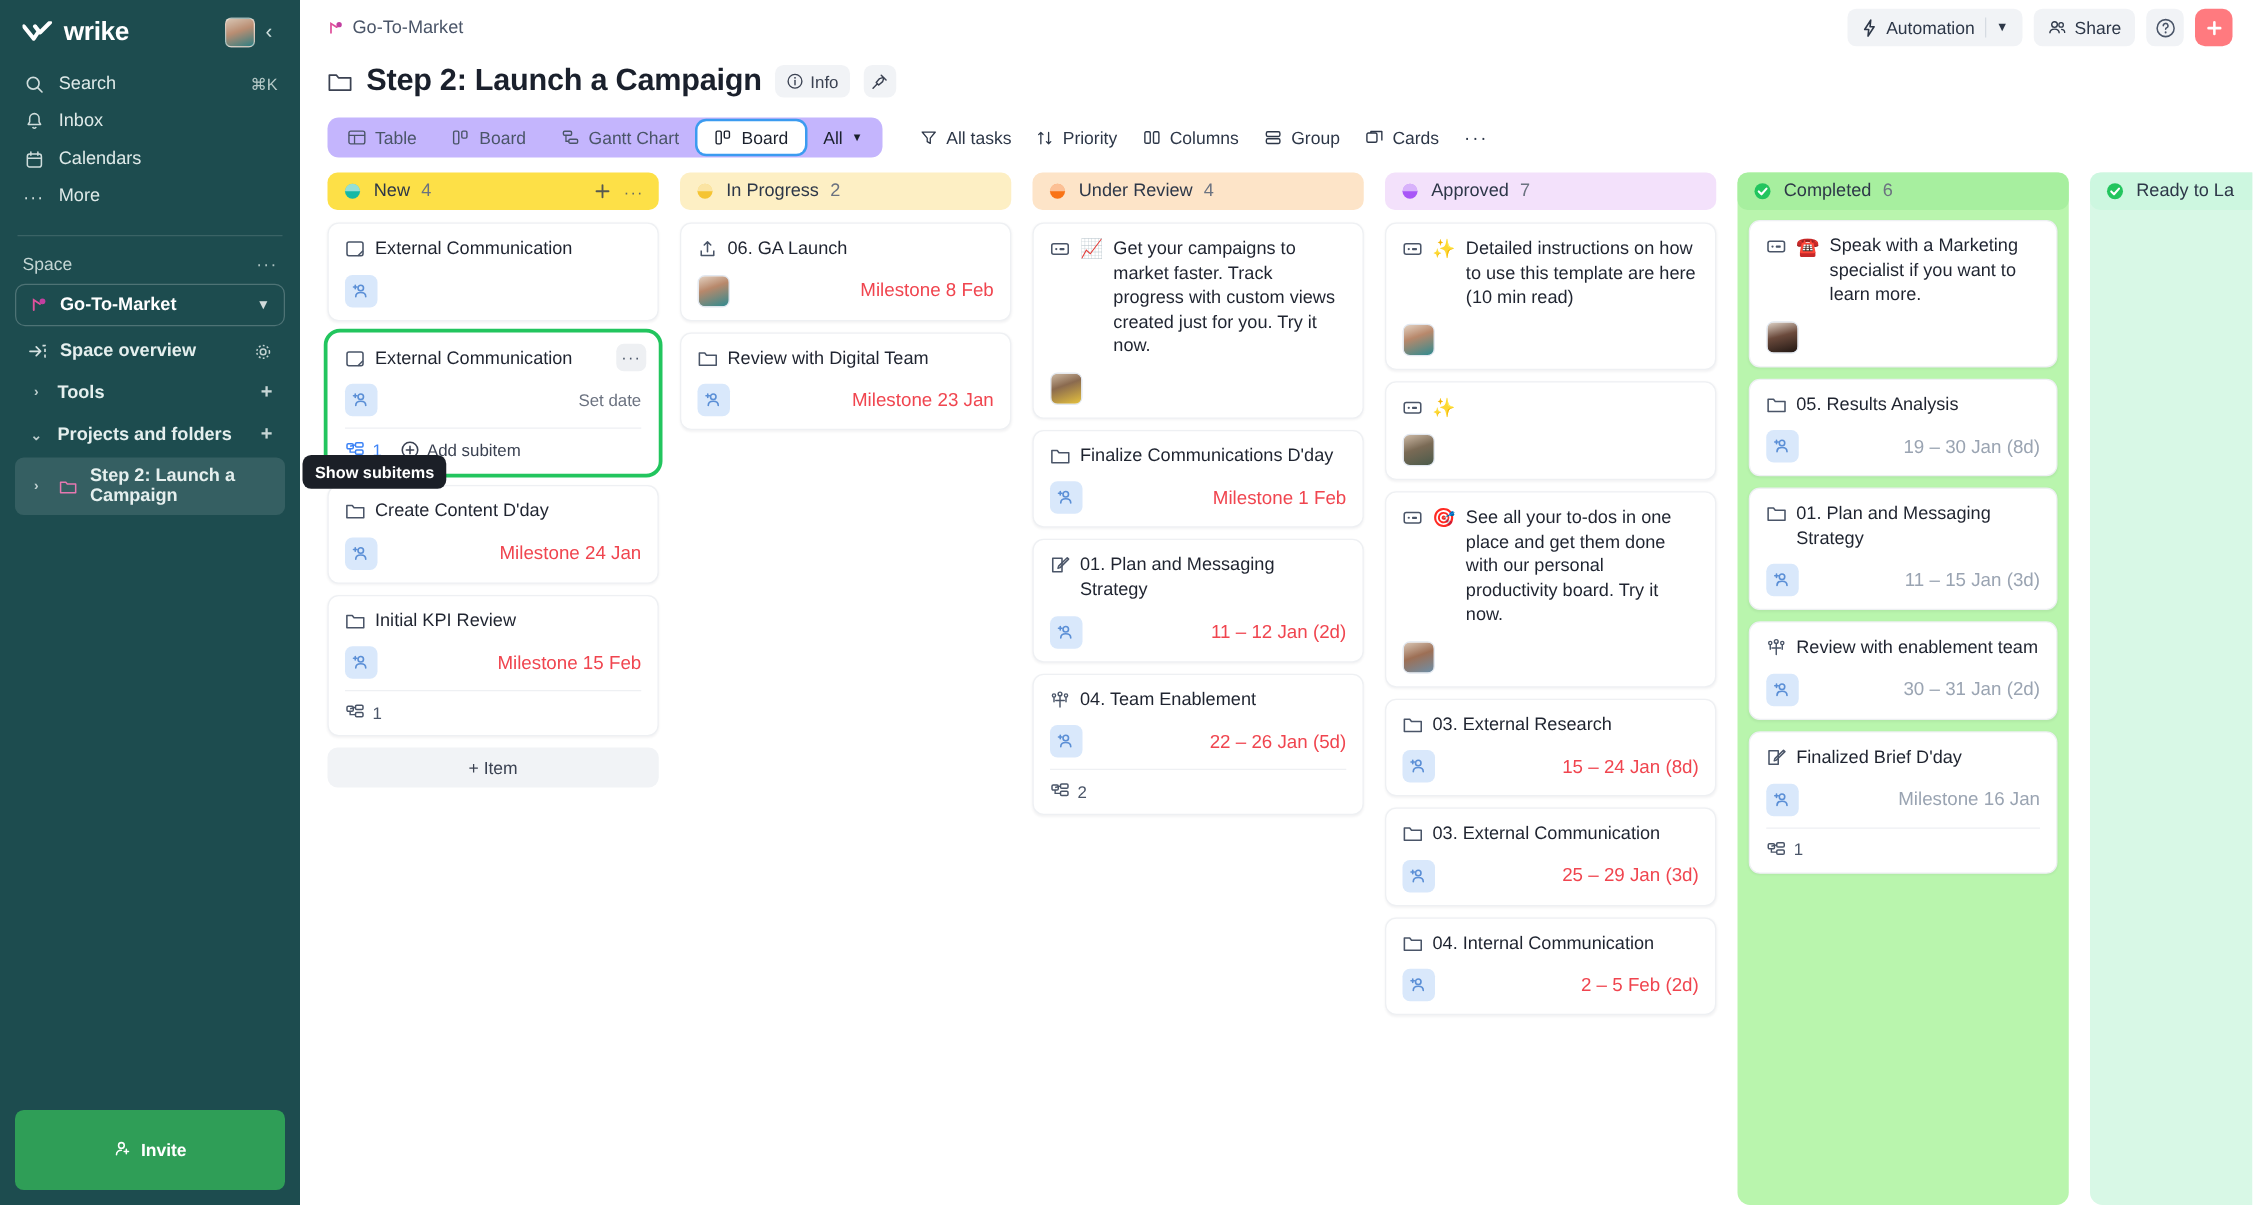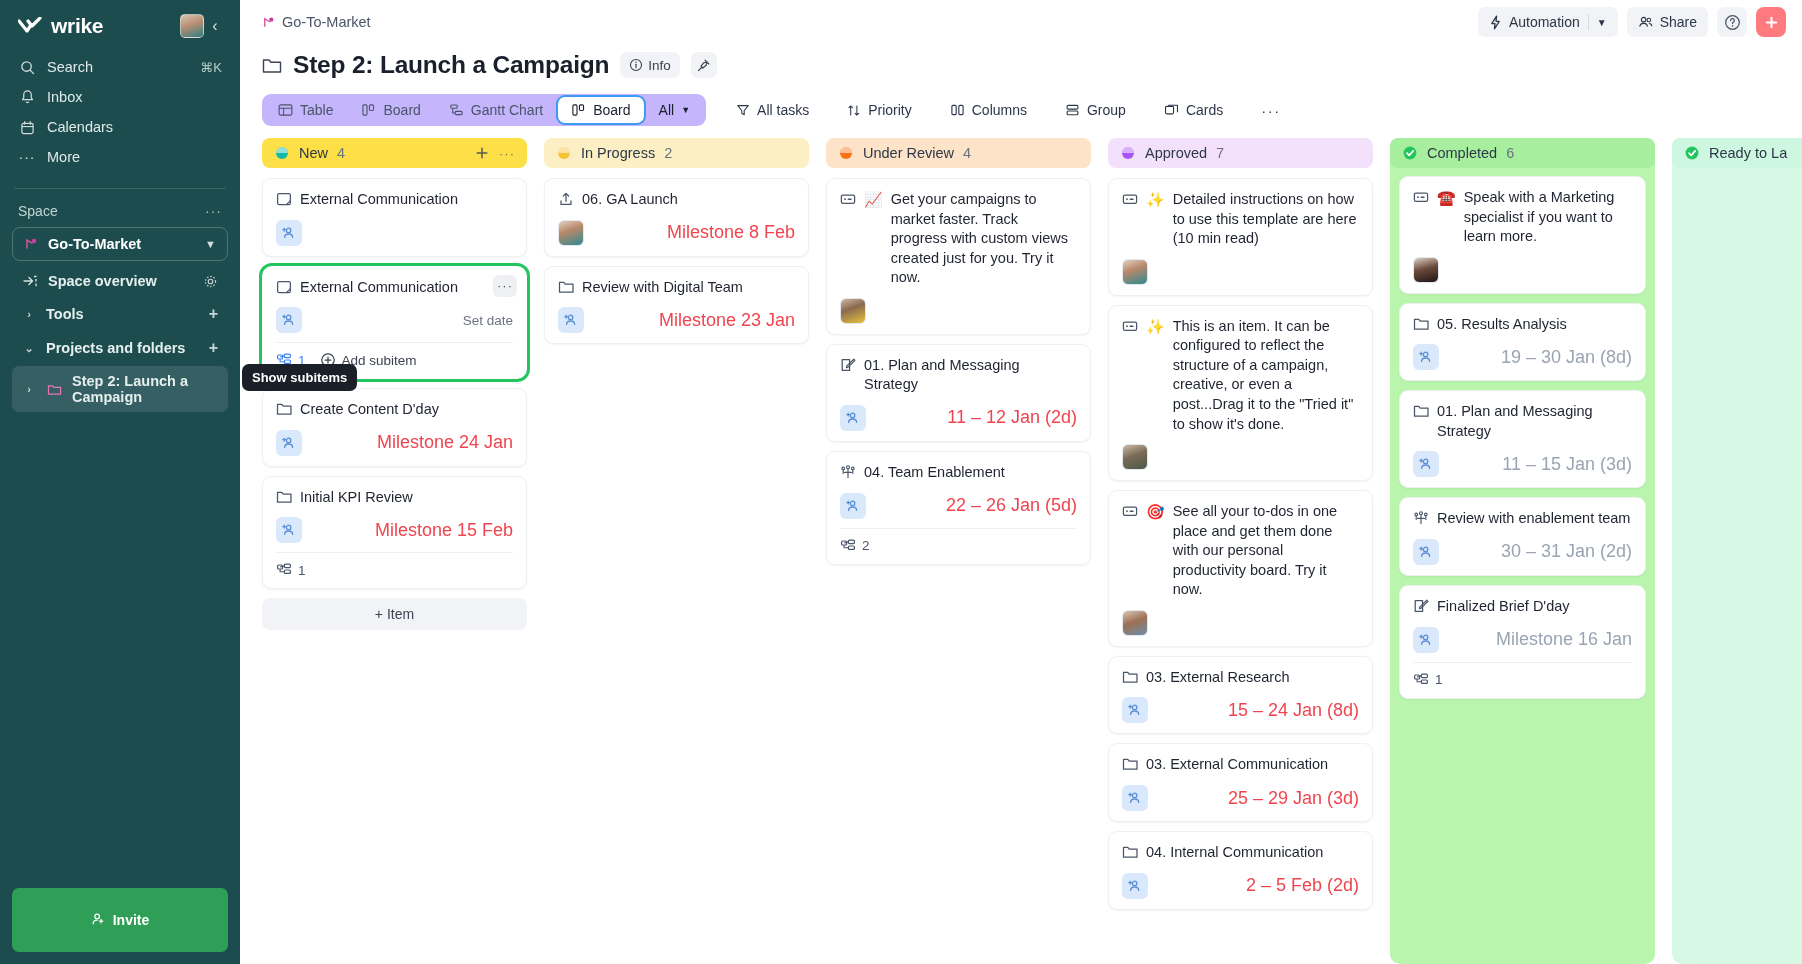--- a/index.html
+++ b/index.html
@@ -101,21 +101,21 @@
     display:flex; align-items:center; justify-content:center; cursor:pointer; }
 
   .viewbar { display:flex; align-items:center; gap:4px; padding: 10px 22px 8px 22px; }
   .view-tabs { display:flex; align-items:center; background:#c4b5fd; border-radius:9px; padding:3px; gap:2px;}
   .vtab {
     display:flex; align-items:center; gap:7px; padding: 5px 13px; border-radius:7px;
     font-size:14px; color:#4a5568; cursor:pointer; white-space:nowrap;
   }
   .vtab.active { background:#fff; color:#1a202c; box-shadow:0 0 0 2px #3b9bf0; font-weight:normal;}
   .vtab.all { color:#1a202c; }
-  .tool-group { display:flex; align-items:center; gap:18px; margin-left:16px; }
+  .tool-group { display:flex; align-items:center; gap:0; margin-left:16px; }
   .tool-btn {
     display:flex; align-items:center; gap:7px; padding:6px 10px; border-radius:7px;
     font-size:14px; color:#2d3748; cursor:pointer; white-space:nowrap;
   }
 
   
   .board { flex:1; display:flex; gap:17px; padding: 4px 0 0 22px; overflow:hidden; background:#fff;}
   .col { width: 265px; flex:0 0 265px; display:flex; flex-direction:column; border-radius:10px; }
   .col.tinted { padding-bottom: 8px; }
   .col-head {
@@ -142,21 +142,21 @@
   .card-title { display:flex; gap:8px; font-size:14.5px; color:#1f2430; line-height:1.35; }
   .card-title .ic { flex:0 0 auto; margin-top:1px; }
   .card-row2 { display:flex; align-items:center; margin-top:10px; min-height:26px;}
   .assign {
     width:26px; height:26px; border-radius:6px; background:#d9e8fb;
     display:flex; align-items:center; justify-content:center; color:#5b8fd6;
   }
   .ava {
     width:26px; height:26px; border-radius:6px; overflow:hidden; border:1px solid #e2e8f0;
   }
-  .date { margin-left:auto; font-size:18px; color:#f0454f; }
+  .date { margin-left:auto; font-size:15px; color:#f0454f; }
   .date.grey { color:#9aa4b2; }
   .set-date { margin-left:auto; font-size:13.5px; color:#6b7280; }
   .card-foot {
     margin-top:9px; padding-top:9px; border-top:1px solid #eef0f3;
     display:flex; align-items:center; gap:14px; font-size:13.5px; color:#4a5568;
   }
   .sub-count { display:flex; align-items:center; gap:6px; color:#4a5568;}
   .sub-count.blue { color:#3b82f6; }
   .add-sub { display:flex; align-items:center; gap:6px; color:#3b4252; cursor:pointer;}
   .card-menu {
@@ -664,20 +664,40 @@
                 <span>Get your campaigns to market faster. Track progress with custom views created just for you. Try it now.</span>
               </div>
               <div class="card-row2">
                 <span class="ava" style="background:linear-gradient(160deg,#cdb9a3 0%,#8a6a4f 40%,#e6c23d 100%)"></span>
               </div>
             </div>
             <div class="card">
               <div class="card-title">
                 <span class="ic">
                   <svg width="16" height="16" viewBox="0 0 16 16">
+                    <path d="M1.5 13.2 L1.5 3.4 L5.8 3.4 L7.2 5.2 L15 5.2 L15 13.2 Z" stroke="#4a5568" stroke-width="1.25" fill="none" stroke-linejoin="round"></path>
+                  </svg>
+                </span>
+                <span>Finalize Communications D'day</span>
+              </div>
+              <div class="card-row2">
+                <span class="assign">
+                  <svg width="16" height="16" viewBox="0 0 16 16">
+                    <circle cx="7.6" cy="5.4" r="2.2" stroke="#5b8fd6" stroke-width="1.3" fill="none"></circle>
+                    <path d="M3.6 12.4c0-2.2 1.8-3.4 4-3.4s4 1.2 4 3.4" stroke="#5b8fd6" stroke-width="1.3" fill="none" stroke-linecap="round"></path>
+                    <path d="M3.2 3.2 L3.2 6 M1.8 4.6 L4.6 4.6" stroke="#5b8fd6" stroke-width="1.3" stroke-linecap="round"></path>
+                  </svg>
+                </span>
+                <span class="date ">Milestone 1 Feb</span>
+              </div>
+            </div>
+            <div class="card">
+              <div class="card-title">
+                <span class="ic">
+                  <svg width="16" height="16" viewBox="0 0 16 16">
                     <path d="M2.2 2.6 L9.6 2.6 L9.6 13.4 L2.2 13.4 Z" stroke="#4a5568" stroke-width="1.25" fill="none" stroke-linejoin="round"></path>
                     <path d="M13.8 2.2 L14.9 3.3 L8.1 10.1 L6.4 10.6 L6.9 8.9 Z" stroke="#4a5568" stroke-width="1.2" fill="none" stroke-linejoin="round"></path>
                   </svg>
                 </span>
                 <span>01. Plan and Messaging Strategy</span>
               </div>
               <div class="card-row2">
                 <span class="assign">
                   <svg width="16" height="16" viewBox="0 0 16 16">
                     <circle cx="7.6" cy="5.4" r="2.2" stroke="#5b8fd6" stroke-width="1.3" fill="none"></circle>
@@ -756,21 +776,20 @@
             <div class="card">
               <div class="card-title">
                 <span class="ic">
                   <svg width="16" height="16" viewBox="0 0 16 16">
                     <rect x="1.4" y="4" width="13.2" height="8.4" rx="1.6" stroke="#4a5568" stroke-width="1.25" fill="none"></rect>
                     <circle cx="5" cy="8.2" r=".9" fill="#4a5568"></circle>
                     <rect x="7.6" y="7.4" width="4" height="1.7" rx=".6" fill="#4a5568"></rect>
                   </svg>
                 </span>
                 <span class="emoji">✨</span>
-                <span>This is an item. It can be configured to reflect the structure of a campaign, creative, or even a post...Drag it to the "Tried it" to show it's done.</span>
               </div>
               <div class="card-row2">
                 <span class="ava" style="background:linear-gradient(160deg,#cdbaa6 0%,#7a6a55 45%,#4a5a4a 100%)"></span>
               </div>
             </div>
             <div class="card">
               <div class="card-title">
                 <span class="ic">
                   <svg width="16" height="16" viewBox="0 0 16 16">
                     <rect x="1.4" y="4" width="13.2" height="8.4" rx="1.6" stroke="#4a5568" stroke-width="1.25" fill="none"></rect>

